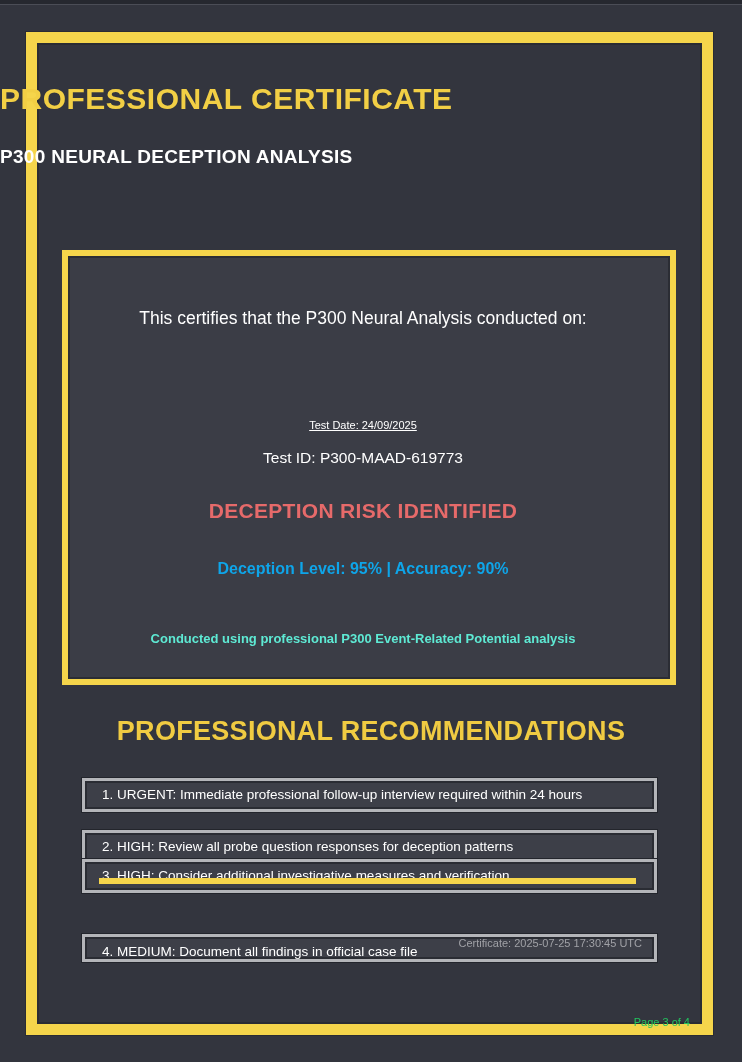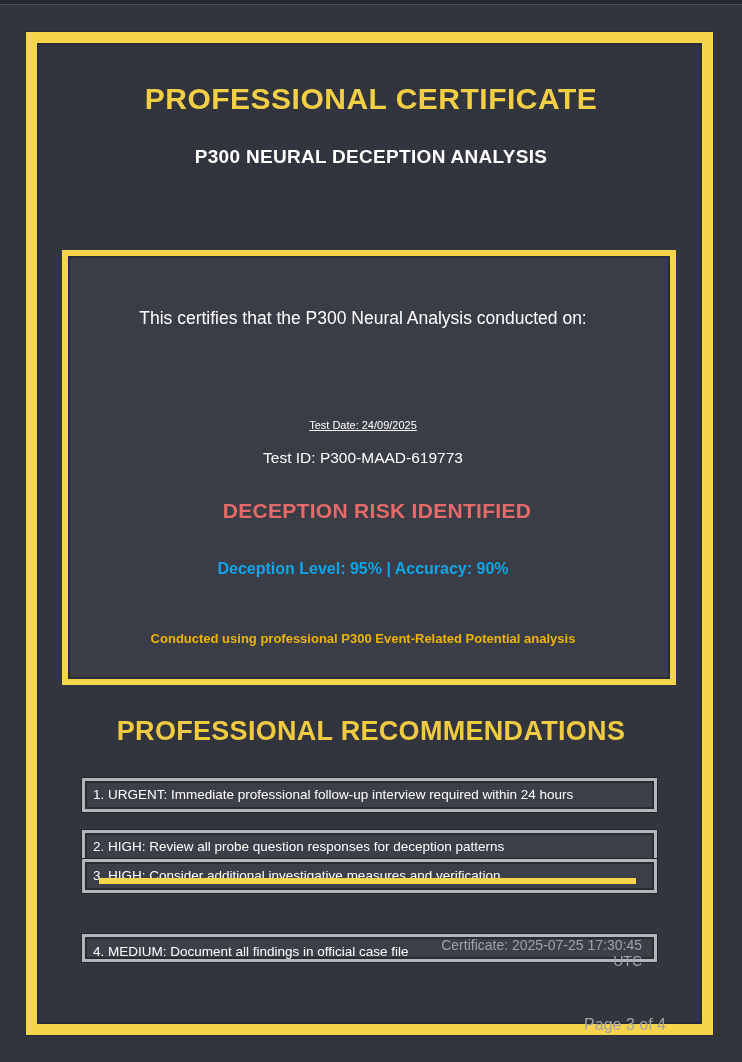--- a/index.html
+++ b/index.html
@@ -28,54 +28,53 @@
     width: 687px; height: 1003px;
     box-sizing: border-box;
     border: 11px solid #f5d54b;
     box-shadow: 0 0 0 1px #2a2c33, inset 0 0 0 2px #2a2c33;
   }
   .page-title {
     position: absolute;
     left: 0; top: 82px;
     width: 742px;
     margin: 0;
-    text-align: center;
     font-size: 30px;
     font-weight: bold;
     letter-spacing: 0.5px;
     color: #f2cf45;
   }
   .page-subtitle {
     position: absolute;
     left: 0; top: 146px;
     width: 742px;
     margin: 0;
-    text-align: center;
+    text-align: left;
     font-size: 19px;
     font-weight: bold;
     letter-spacing: 0.3px;
     color: #ffffff;
   }
   .cert-box {
     position: absolute;
     left: 62px; top: 250px;
     width: 614px; height: 435px;
     box-sizing: border-box;
     border: 6px solid #f5d54b;
     background: #3b3d46;
     box-shadow: inset 0 0 0 2px #2b2d34;
   }
   .cert-box p { position: absolute; left: 0; width: 590px; margin: 0; text-align: center; }
   .cert-intro    { top: 52px;  font-size: 17.5px; color: #ffffff; }
   .cert-name     { top: 100px; font-size: 23px;  font-weight: bold; color: #f0c945; }
   .cert-date     { top: 163px; font-size: 11px; color: #ffffff; text-decoration: underline; }
   .cert-id       { top: 193px; font-size: 15.5px; color: #ffffff; }
-  .cert-risk     { top: 243px; font-size: 21px;  font-weight: bold; color: #e66a6a; letter-spacing: 0.3px; padding-left: 14px; }
+  .cert-risk     { top: 243px; font-size: 21px;  font-weight: bold; color: #e66a6a; letter-spacing: 0.3px; }
   .cert-metrics  { top: 304px; font-size: 16px;  font-weight: bold; color: #0ea5e9; }
-  .cert-method   { top: 375px; font-size: 13px;  font-weight: bold; color: #eab308; }
+  .cert-method   { top: 375px; font-size: 13px;  font-weight: bold; color: #5eead4; }
   .rec-heading {
     position: absolute;
     left: 0; top: 716px;
     width: 742px;
     margin: 0;
     text-align: center;
     font-size: 27px;
     font-weight: bold;
     letter-spacing: 0.3px;
     color: #f0cb42;
@@ -85,51 +84,51 @@
     left: 82px;
     width: 575px;
     height: 34px;
     box-sizing: border-box;
     border: 3px solid #b4b5b9;
     background: #3d3f48;
     box-shadow: 0 0 0 1px #23252c, inset 0 0 0 2px #2a2c33;
     color: #ffffff;
     font-size: 13.5px;
     line-height: 28px;
-    padding-left: 8px;
+    padding-left: 17px;
     white-space: nowrap;
     overflow: hidden;
   }
   .rec-item-1 { top: 778px; }
   .rec-item-2 { top: 830px; }
   .rec-item-3 { top: 859px; }
   .rec-item-4 { top: 934px; height: 28px; line-height: 30px; }
   .rec-accent-bar {
     position: absolute;
     left: 99px; top: 878px;
     width: 537px; height: 6px;
     background: #f5d54b;
     z-index: 3;
   }
   .cert-timestamp {
     position: absolute;
     left: 430px; top: 937px;
     width: 212px;
     text-align: right;
-    font-size: 14px;
+    font-size: 11px;
     color: #a0a1a6;
     z-index: 4;
   }
   .page-number {
     position: absolute;
     left: 560px; top: 1016px;
     width: 130px;
-    text-align: center;
-    font-size: 16px;
-    color: #a3a3a3;
+    text-align: right;
+    font-size: 11px;
+    color: #22c55e;
     z-index: 5;
   }
 </style>
 </head>
 <body>
 
 <div class="page">
 
   <div class="top-edge"></div>
 

